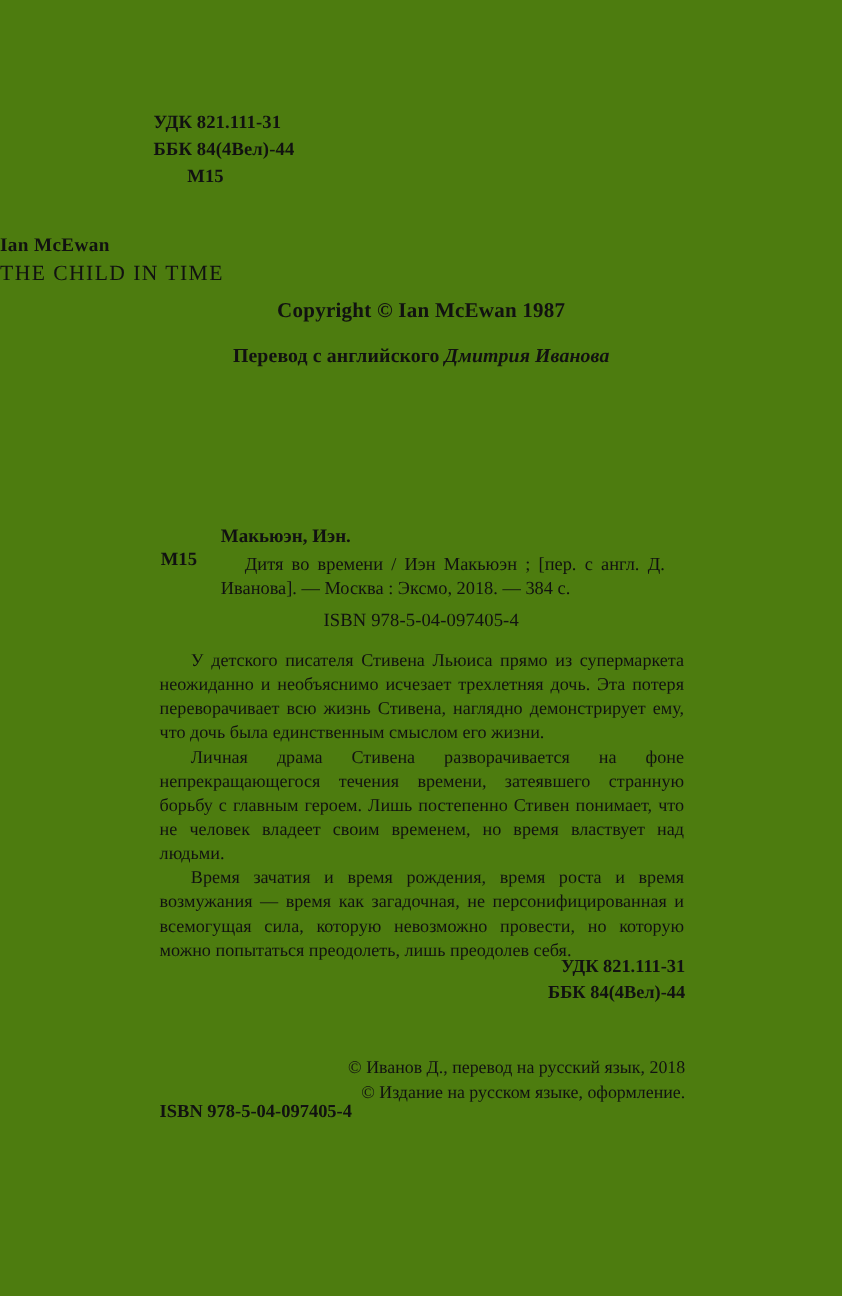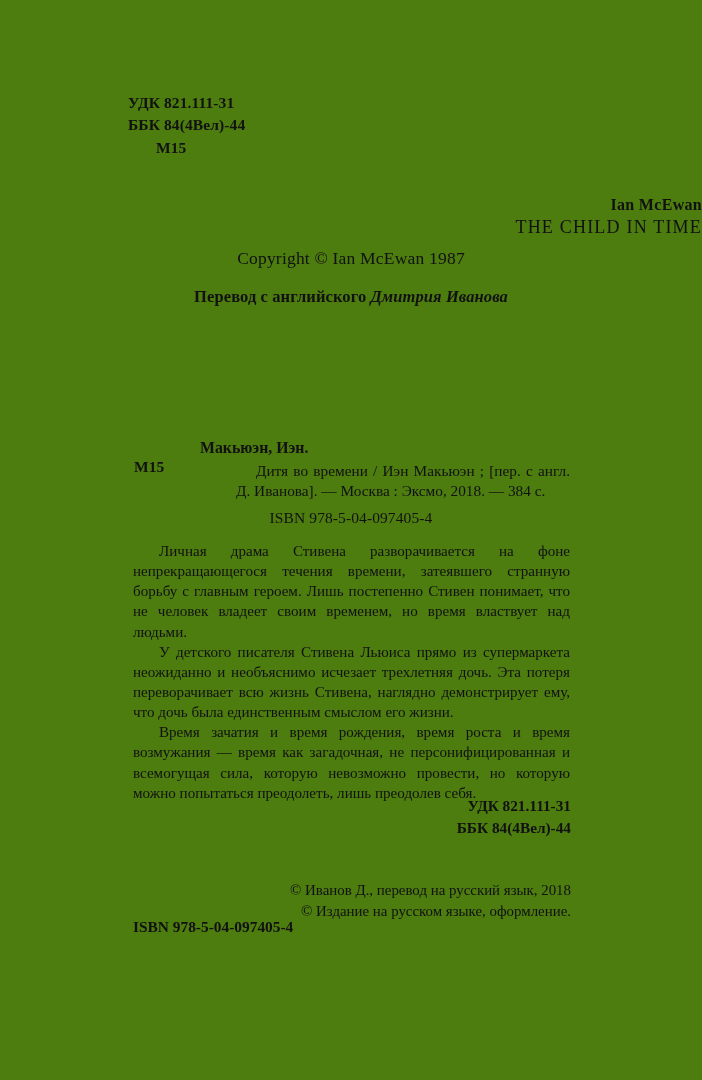--- a/index.html
+++ b/index.html
@@ -35,21 +35,21 @@
   .udk-block .line-udk { white-space: nowrap; }
   .udk-block .line-bbk { white-space: nowrap; }
   .udk-block .line-code { margin-left: 28px; }
 
   
   .orig-block {
     position: absolute;
     left: 0;
     right: 0;
     top: 196px;
-    text-align: right;
+    text-align: left;
   }
   .orig-author {
     font-family: "Liberation Serif", serif;
     font-size: 16px;
     font-weight: bold;
     letter-spacing: 0.3px;
   }
   .orig-title {
     font-family: "Liberation Serif", serif;
     font-size: 18px;
@@ -57,53 +57,53 @@
     margin-top: 3px;
   }
   .copyright-line {
     position: absolute;
     left: 0;
     right: 0;
     top: 248px;
     text-align: center;
     font-size: 17.5px;
     letter-spacing: 0.2px;
+    font-weight: bold;
   }
   .translator-line {
     position: absolute;
     left: 0;
     right: 0;
     top: 287px;
     text-align: center;
     font-size: 16.5px;
     font-weight: bold;
     letter-spacing: 0.1px;
   }
   .translator-line i {
     font-style: italic;
   }
 
   
   .cip {
     position: absolute;
-    left: 200px;
+    left: 184px;
     top: 438px;
     width: 370px;
     font-size: 15.3px;
     line-height: 1.32;
   }
   .cip-author {
     font-weight: bold;
     font-size: 15.8px;
     margin-bottom: 2px;
   }
   .cip-desc {
     text-align: justify;
     text-indent: 20px;
-    margin-left: 36px;
   }
   .cip-code {
     position: absolute;
     left: 134px;
     top: 458px;
     font-weight: bold;
     font-size: 15.5px;
   }
 
   .isbn-top {
@@ -185,22 +185,22 @@
   <div class="cip-code">М15</div>
 
   <div class="cip">
     <div class="cip-author">Макьюэн, Иэн.</div>
     <div class="cip-desc">Дитя во времени / Иэн Макьюэн ; [пер. с англ. Д. Иванова]. — Москва : Эксмо, 2018. — 384 с.</div>
   </div>
 
   <div class="isbn-top">ISBN 978-5-04-097405-4</div>
 
   <div class="annotation">
+    <p>У детского писателя Стивена Льюиса прямо из супермаркета неожиданно и необъяснимо исчезает трехлетняя дочь. Эта потеря переворачивает всю жизнь Стивена, наглядно демонстрирует ему, что дочь была единственным смыслом его жизни.</p>
     <p>Личная драма Стивена разворачивается на фоне непрекращающегося течения времени, затеявшего странную борьбу с главным героем. Лишь постепенно Стивен понимает, что не человек владеет своим временем, но время властвует над людьми.</p>
-    <p>У детского писателя Стивена Льюиса прямо из супермаркета неожиданно и необъяснимо исчезает трехлетняя дочь. Эта потеря переворачивает всю жизнь Стивена, наглядно демонстрирует ему, что дочь была единственным смыслом его жизни.</p>
     <p>Время зачатия и время рождения, время роста и время возмужания — время как загадочная, не персонифицированная и всемогущая сила, которую невозможно провести, но которую можно попытаться преодолеть, лишь преодолев себя.</p>
   </div>
 
   <div class="udk-bottom">
     <div>УДК 821.111-31</div>
     <div>ББК 84(4Вел)-44</div>
   </div>
 
   <div class="footer-right">
     <div>© Иванов Д., перевод на русский язык, 2018</div>

